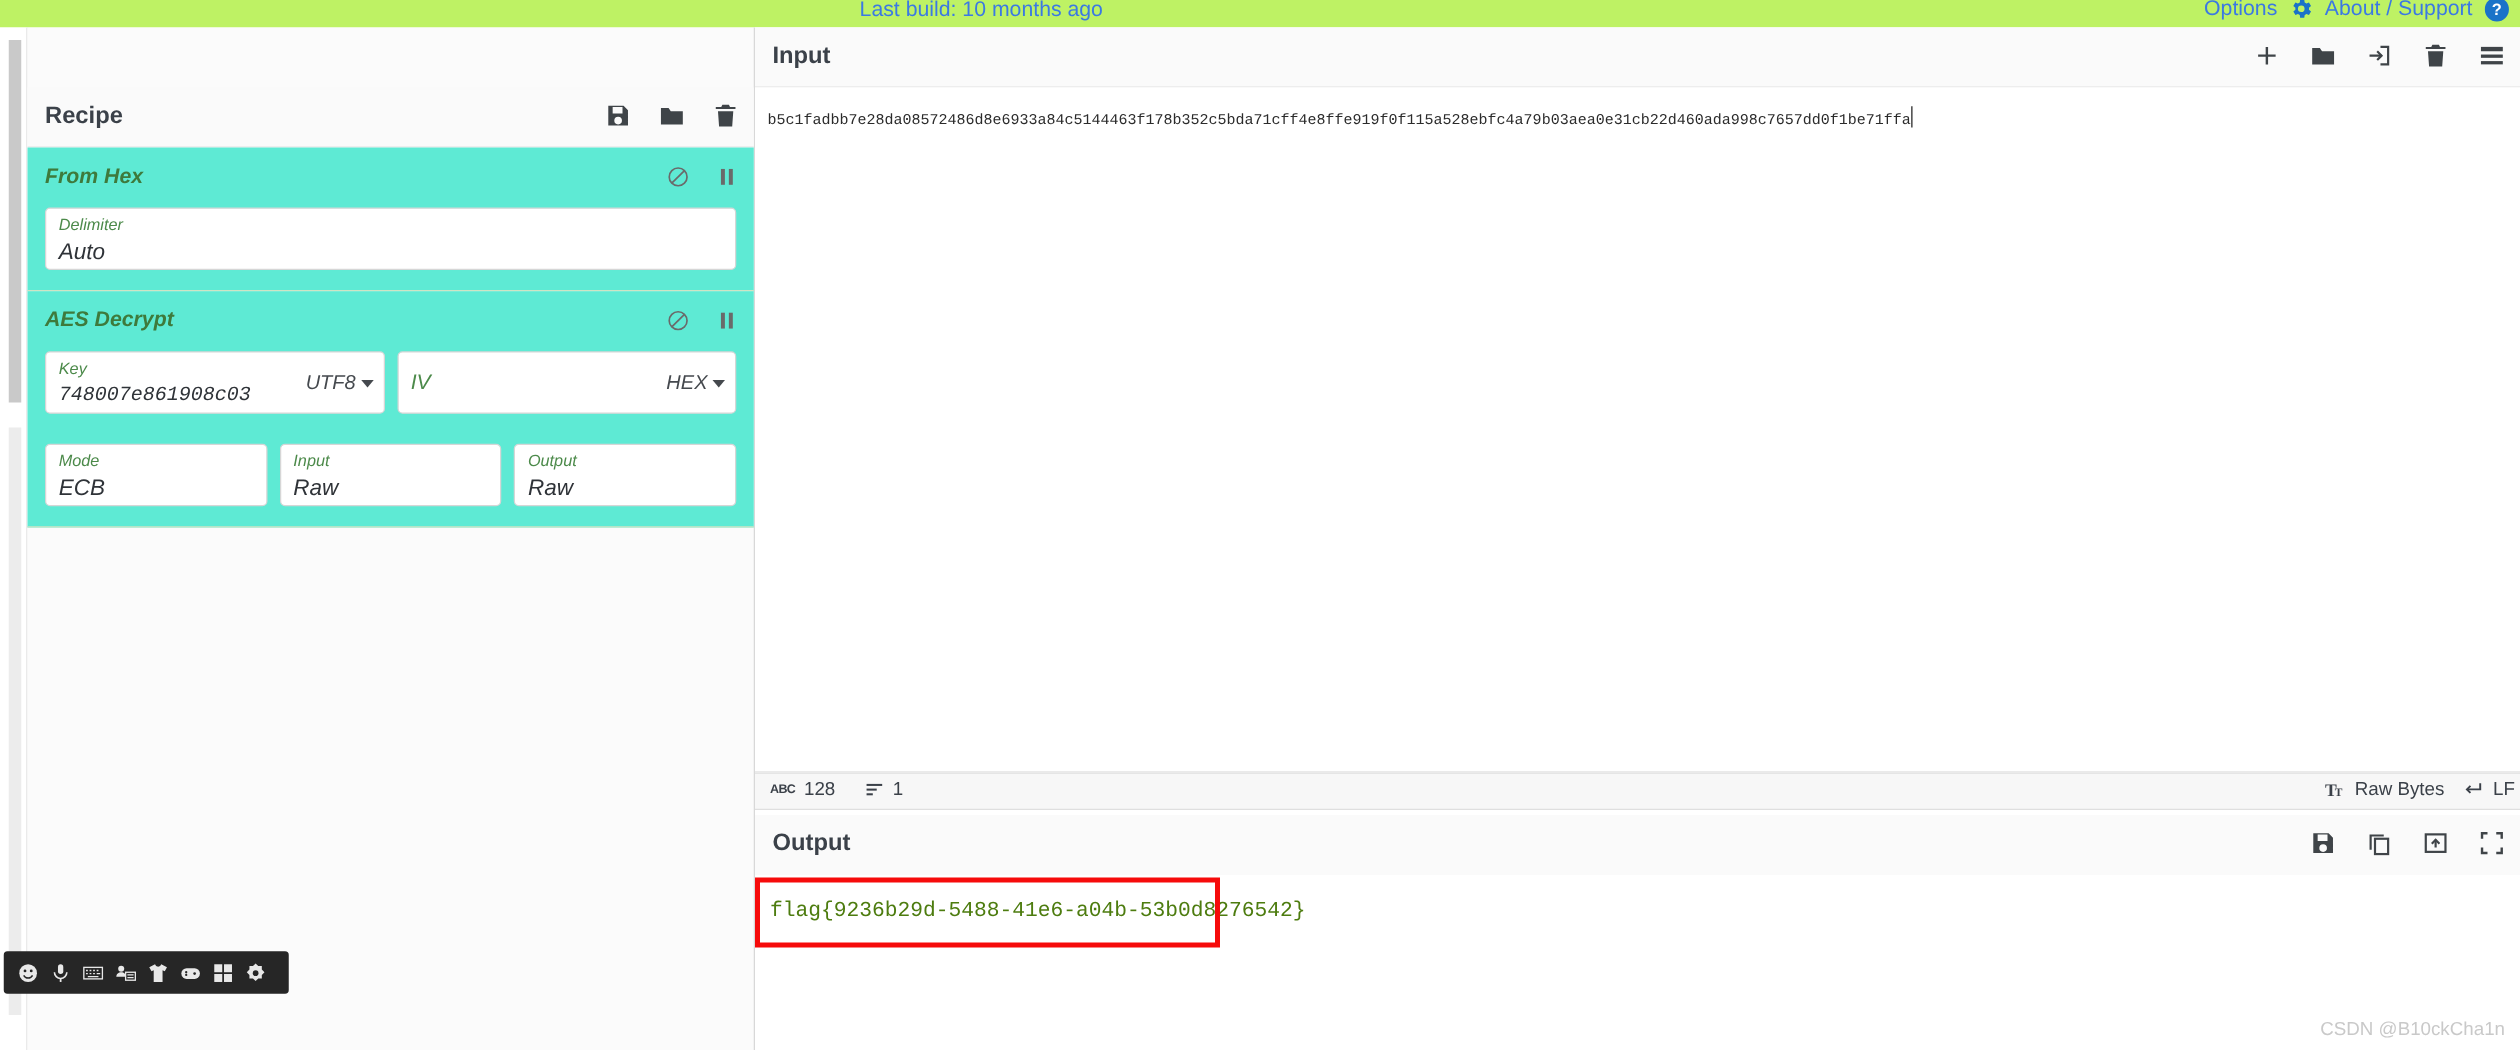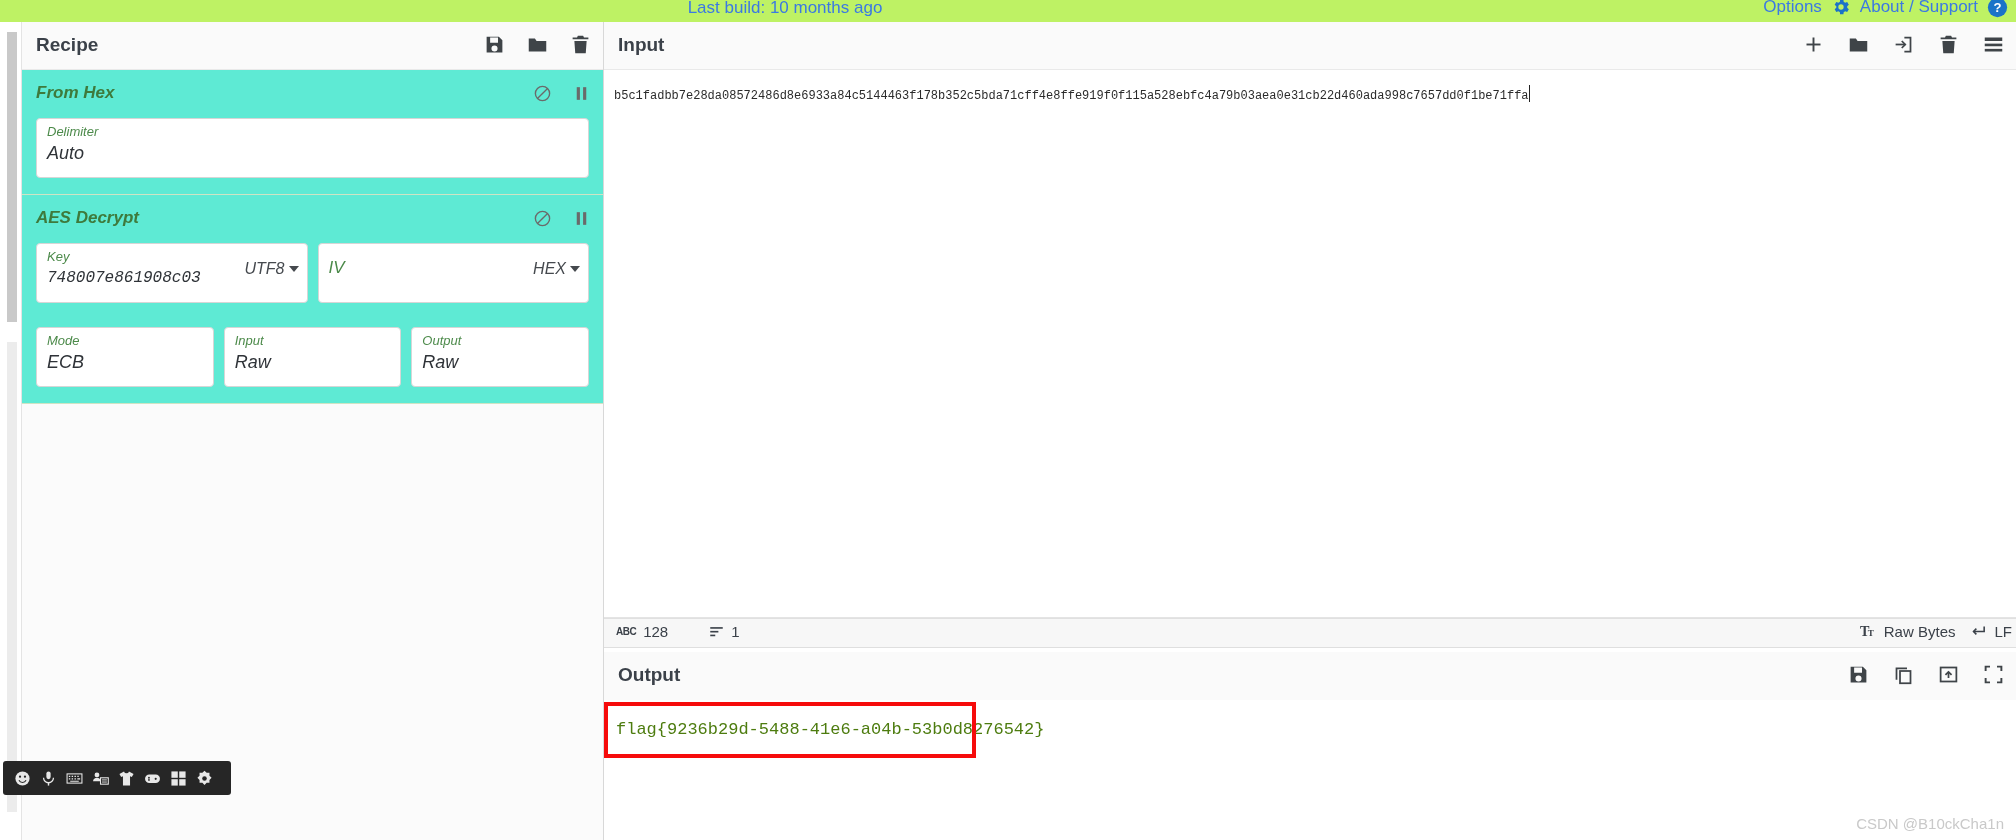--- a/index.html
+++ b/index.html
@@ -45,20 +45,21 @@
   }
 
   
   .recipe-panel {
     position:absolute; left:22px; top:22px; width:582px; height:818px;
     background:#fbfbfb; border-right:1px solid #d8d8d8;
   }
   .panel-title {
     position:relative; height:48px; border-bottom:1px solid #e9e9e9;
     background:#fafafa;
+    margin-top:48px;
   }
   .panel-title .ttxt {
     position:absolute; left:14px; top:12px;
     font-size:19px; font-weight:bold; color:#3b4149;
   }
   .panel-title .tools {
     position:absolute; right:12px; top:12px;
     display:flex; gap:22px; align-items:center;
   }
   .ticon { width:21px; height:21px; display:block; color:#3f4448; cursor:pointer; }
@@ -70,21 +71,21 @@
   .op-name {
     position:absolute; left:14px; top:13px;
     font-size:17px; font-weight:bold; color:#3e7a3c;
   }
   .op-ctrls { position:absolute; right:12px; top:14px; display:flex; gap:20px; align-items:center; }
   .op-ctrls svg { width:19px; height:19px; color:#555; cursor:pointer; }
   .op-body { padding: 0 14px 16px 14px; }
 
   .field {
     background:#fff; border:1px solid #d6d6d6; border-radius:4px;
-    position:relative; height:60px; padding:5px 10px 0 10px;
+    position:relative; height:50px; padding:5px 10px 0 10px;
   }
   .field .flabel { font-size:13px; color:#4c8a4a; line-height:16px; }
   .field .fval { font-size:18px; color:#2f3338; line-height:26px; }
   .field .fval.mono { font-family:"Liberation Mono", monospace; font-size:16px; }
   .field .fsel {
     position:absolute; right:8px; top:16px; font-size:16px; color:#45494e;
     display:flex; align-items:center; gap:4px; cursor:pointer;
   }
   .caret { width:0; height:0; border-left:5px solid transparent; border-right:5px solid transparent; border-top:6px solid #45494e; display:inline-block; }
   .row { display:flex; gap:10px; }
@@ -109,21 +110,21 @@
     font-family:"Liberation Mono", monospace; font-size:12px; line-height:25px;
     color:#2b2b2b; word-break:break-all; white-space:pre-wrap;
   }
   .caretbar { display:inline-block; width:1px; height:17px; background:#222; vertical-align:-3px; }
 
   .status-bar {
     position:absolute; left:0; top:596px; width:1412px; height:30px;
     background:#f7f7f7; border-top:1px solid #e0e0e0; border-bottom:1px solid #dfdfdf;
     font-size:15px; color:#3b4149;
   }
-  .sb-left { position:absolute; left:12px; top:4px; display:flex; align-items:center; gap:25px; }
+  .sb-left { position:absolute; left:12px; top:4px; display:flex; align-items:center; gap:8px; }
   .sb-right { position:absolute; right:4px; top:4px; display:flex; align-items:center; gap:9px; }
   .sb-item { display:flex; align-items:center; gap:7px; cursor:pointer; }
   .abc-ico { font-size:10px; font-weight:bold; letter-spacing:-0.5px; color:#3b4149; font-family:"Liberation Sans", sans-serif; }
   .grip {
     position:absolute; left:50%; top:623px; transform:translateX(-50%);
     width:44px; height:4px;
   }
   .grip i { display:inline-block; width:3px; height:3px; background:#c7c7c7; margin-right:2px; border-radius:50%; }
 
   .output-header {

